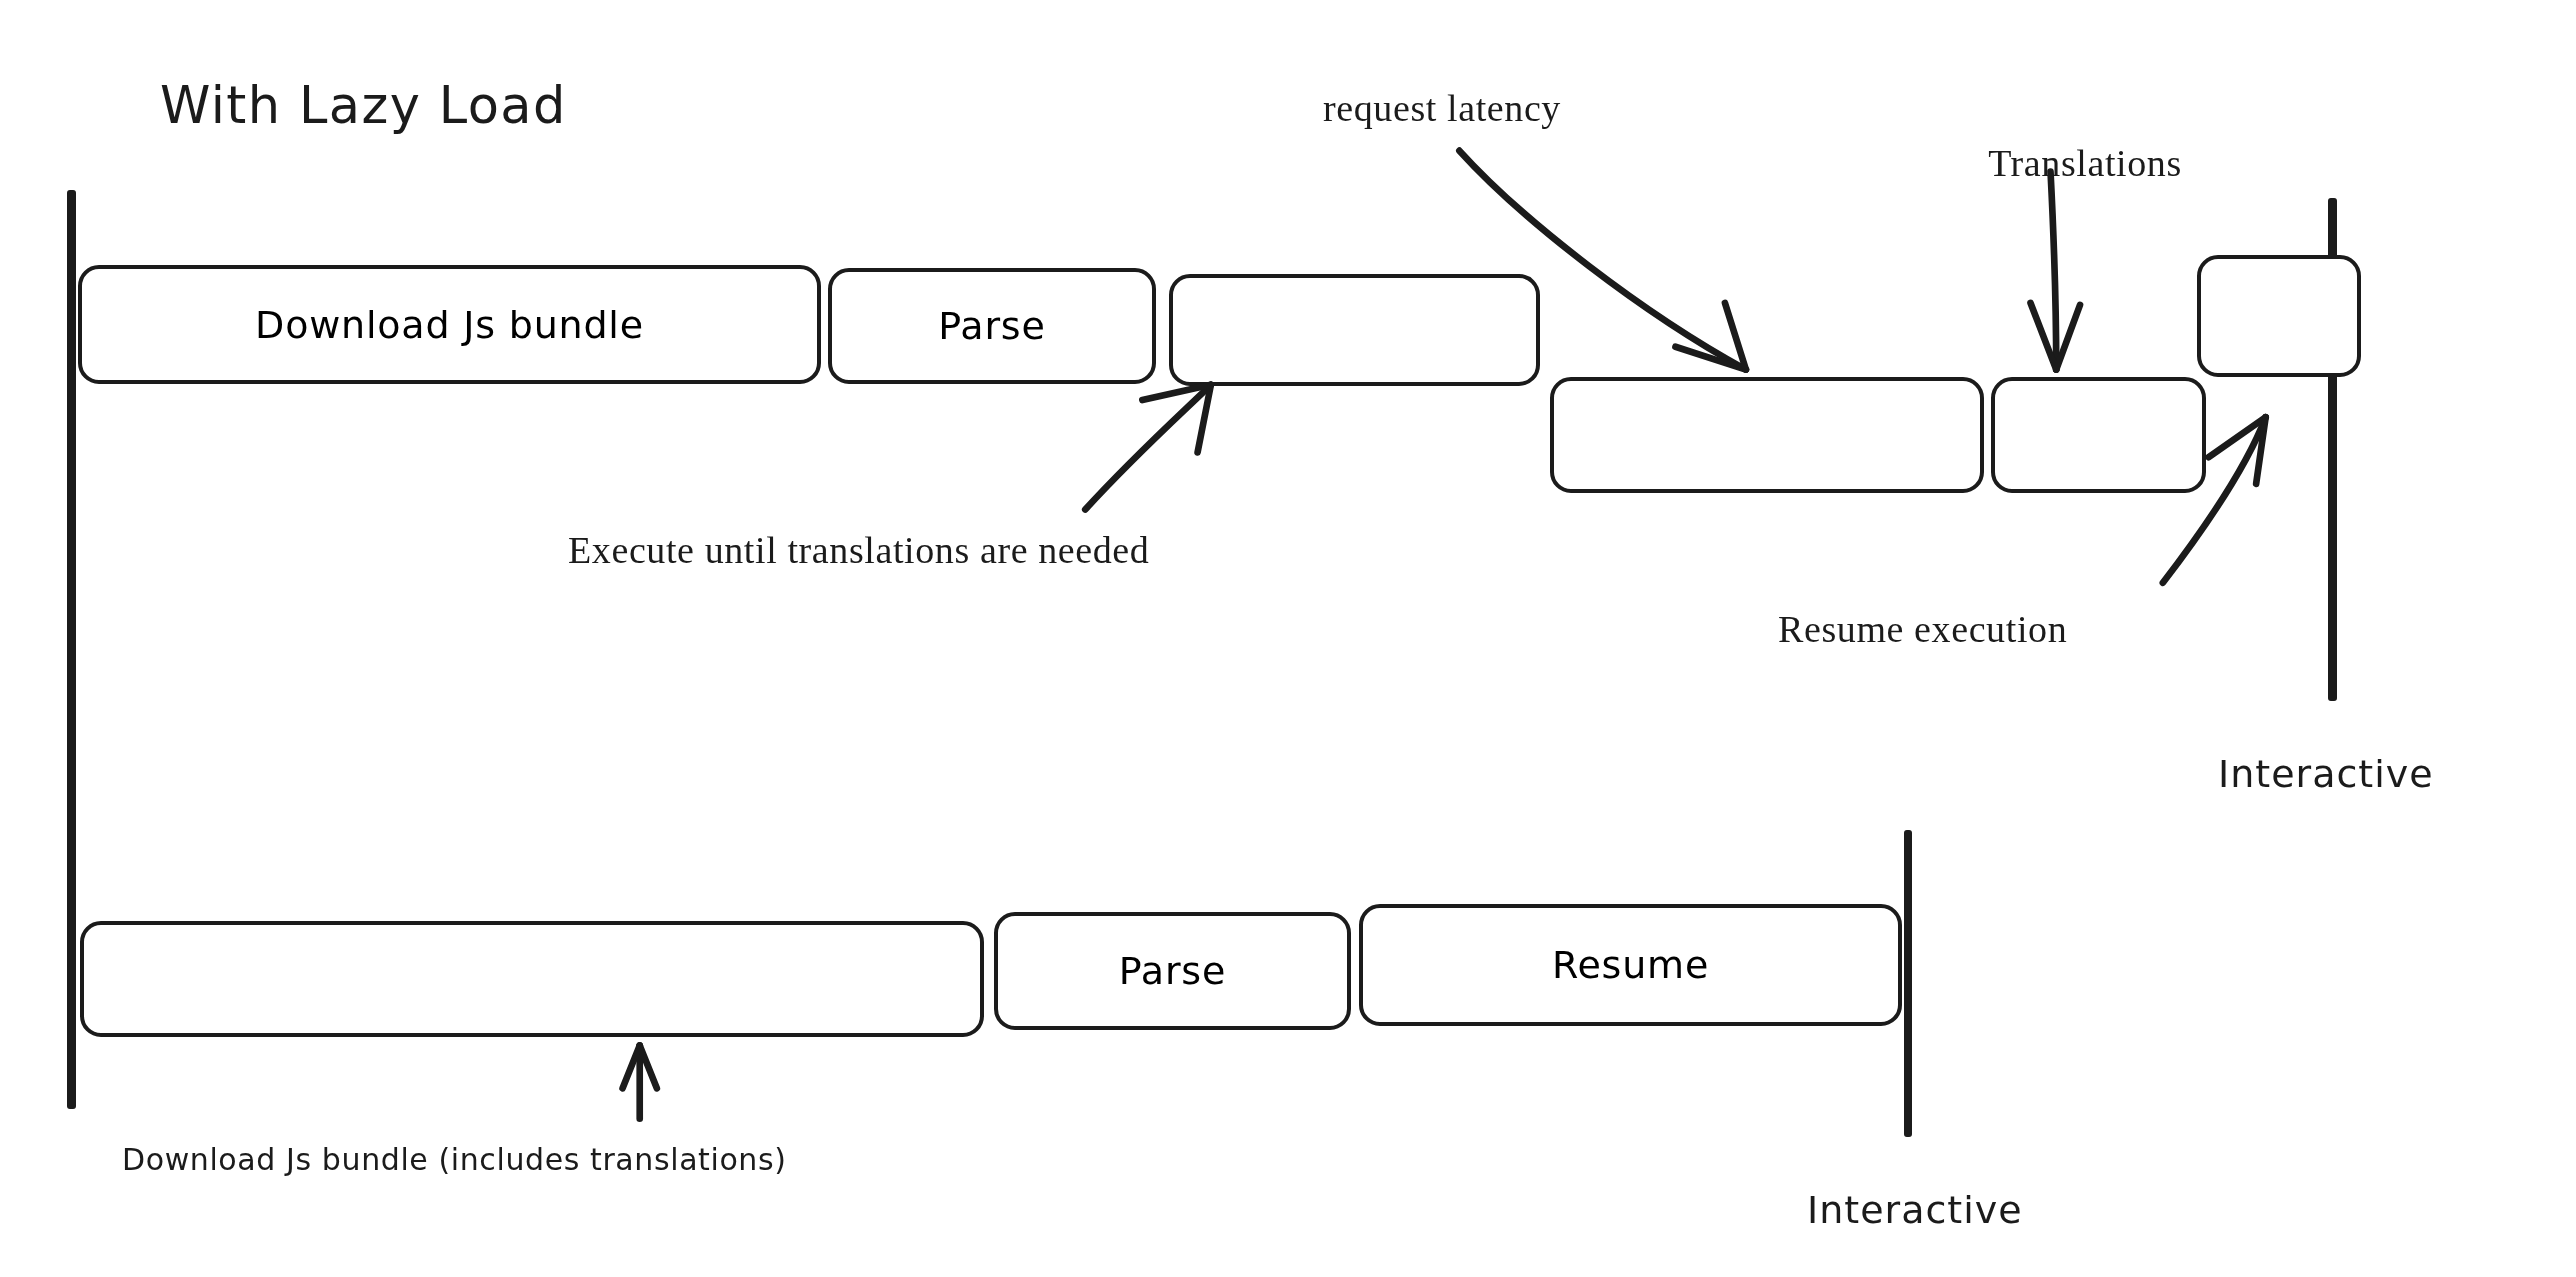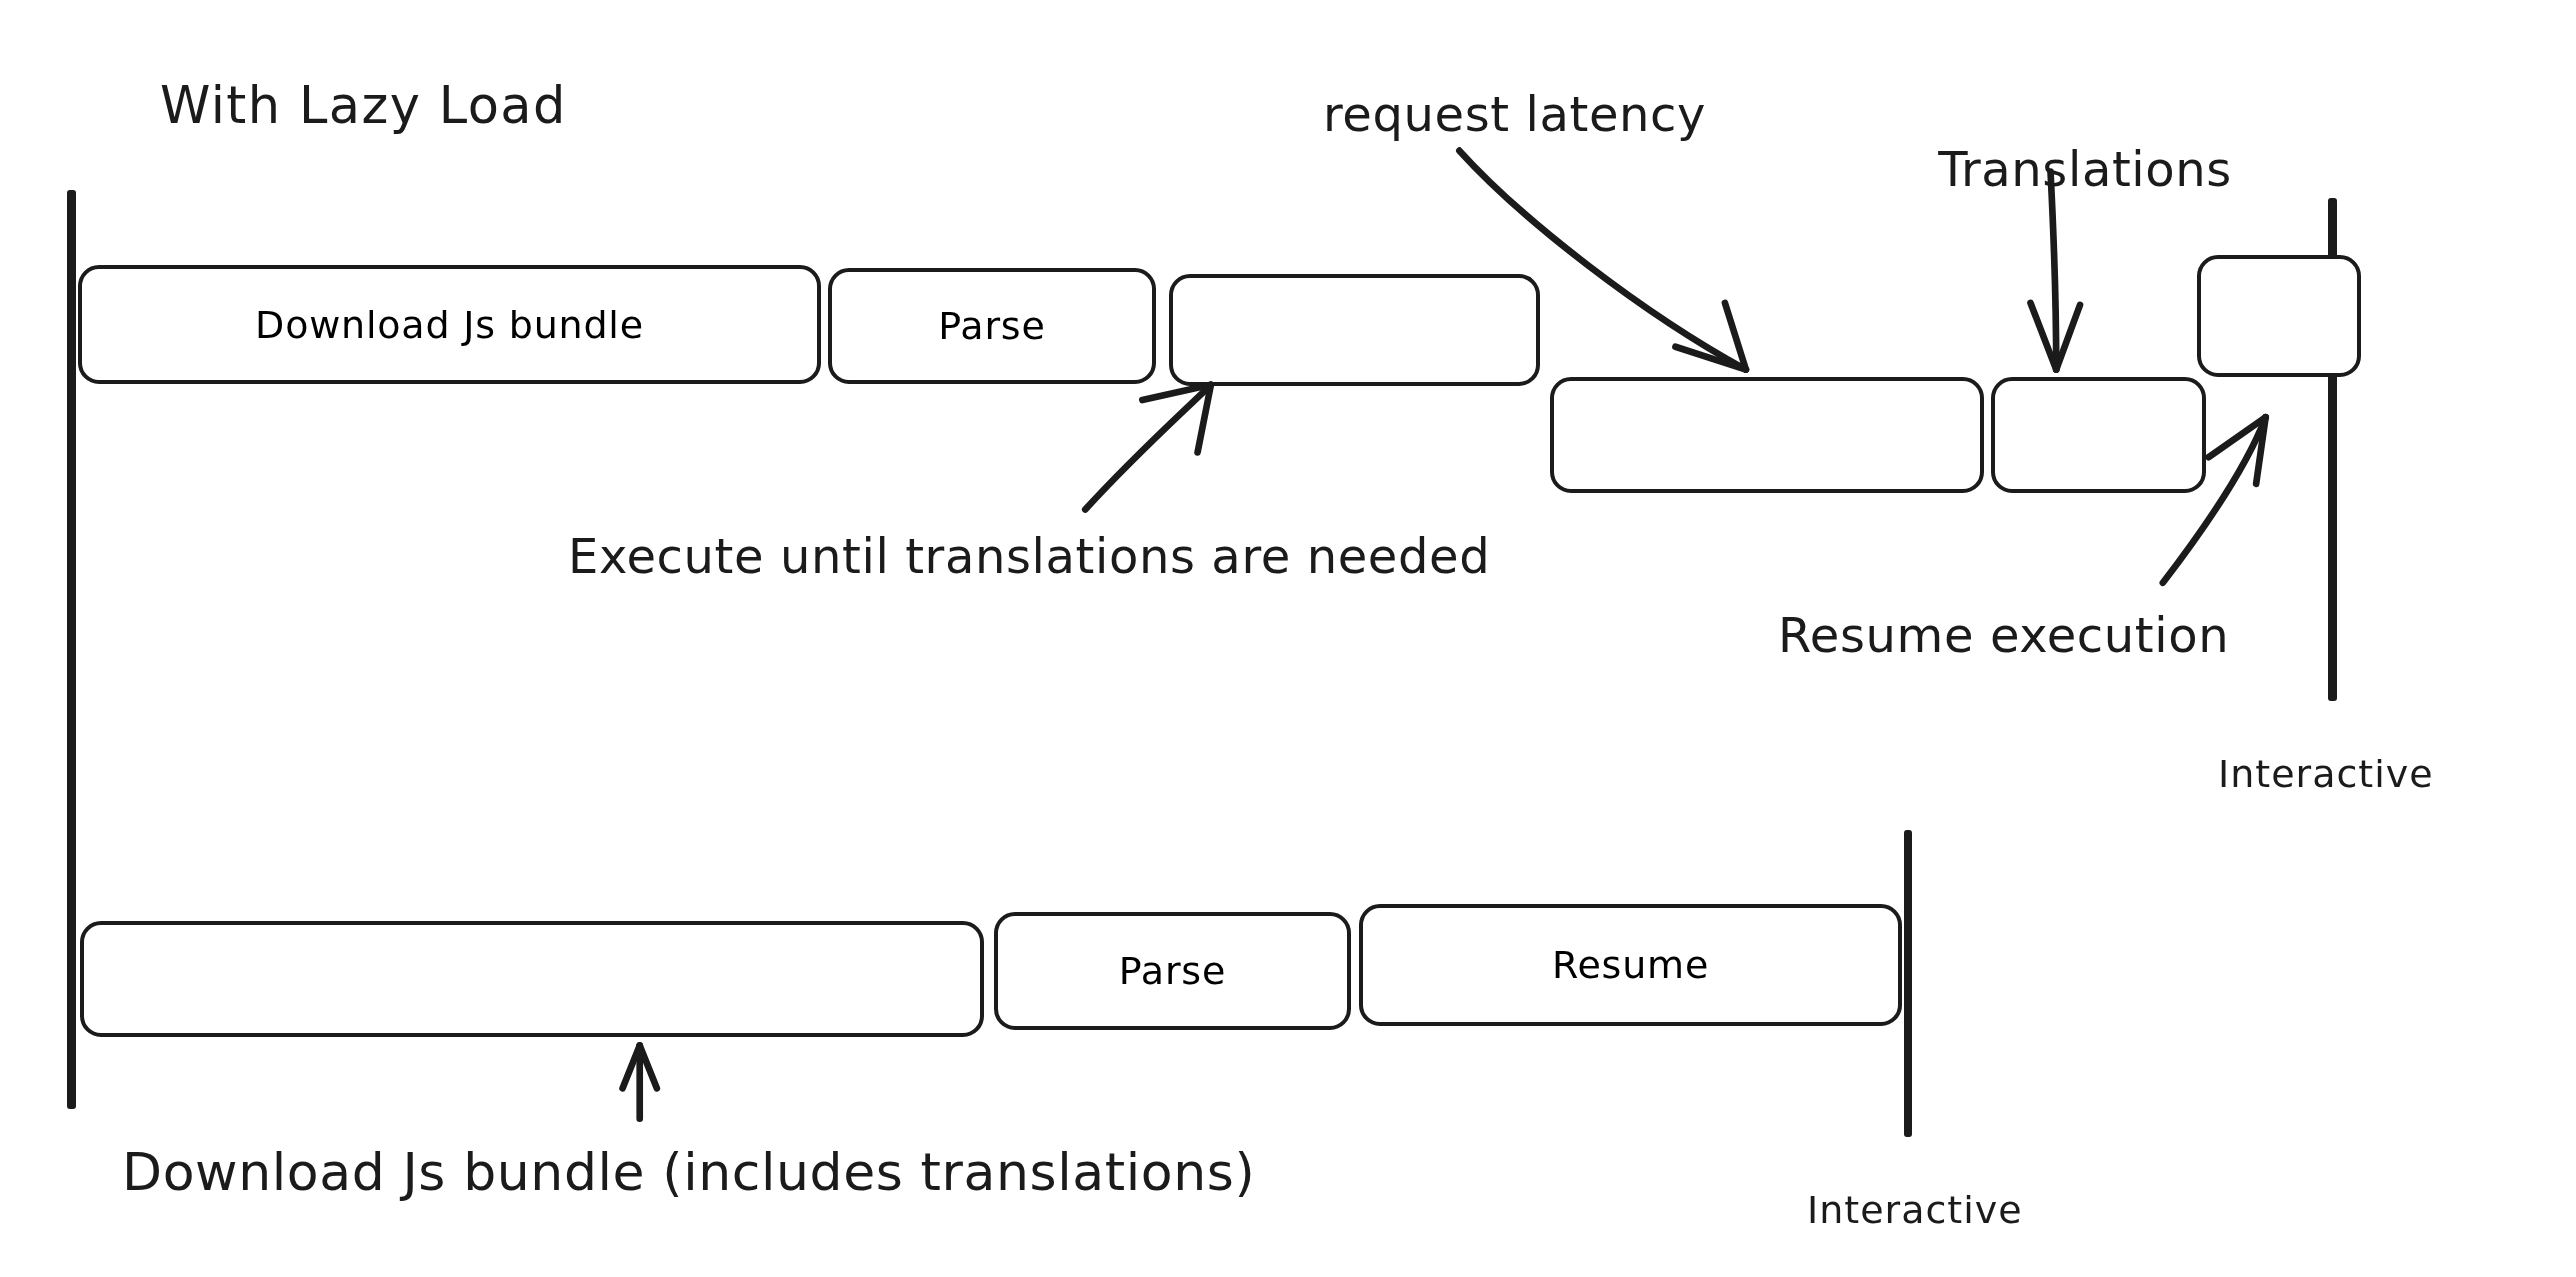--- a/index.html
+++ b/index.html
@@ -26,28 +26,29 @@
   .section-title {
     font-size: 51px;
     font-weight: 400;
     letter-spacing: 1.4px;
   }
   .box-label {
     font-size: 38px;
     letter-spacing: 0.8px;
   }
   .annot {
-    font-size: 48px;
+    font-size: 38px;
     letter-spacing: 0.6px;
+    font-family: Liberation Serif, serif;
   }
   .annot-center {
     text-align: center;
   }
   .caption {
-    font-size: 52px;
+    font-size: 30px;
     letter-spacing: 0.6px;
   }
   .interactive-label {
     font-size: 38px;
     letter-spacing: 1px;
   }
 
   
   .tl-rule {
     position: absolute;

